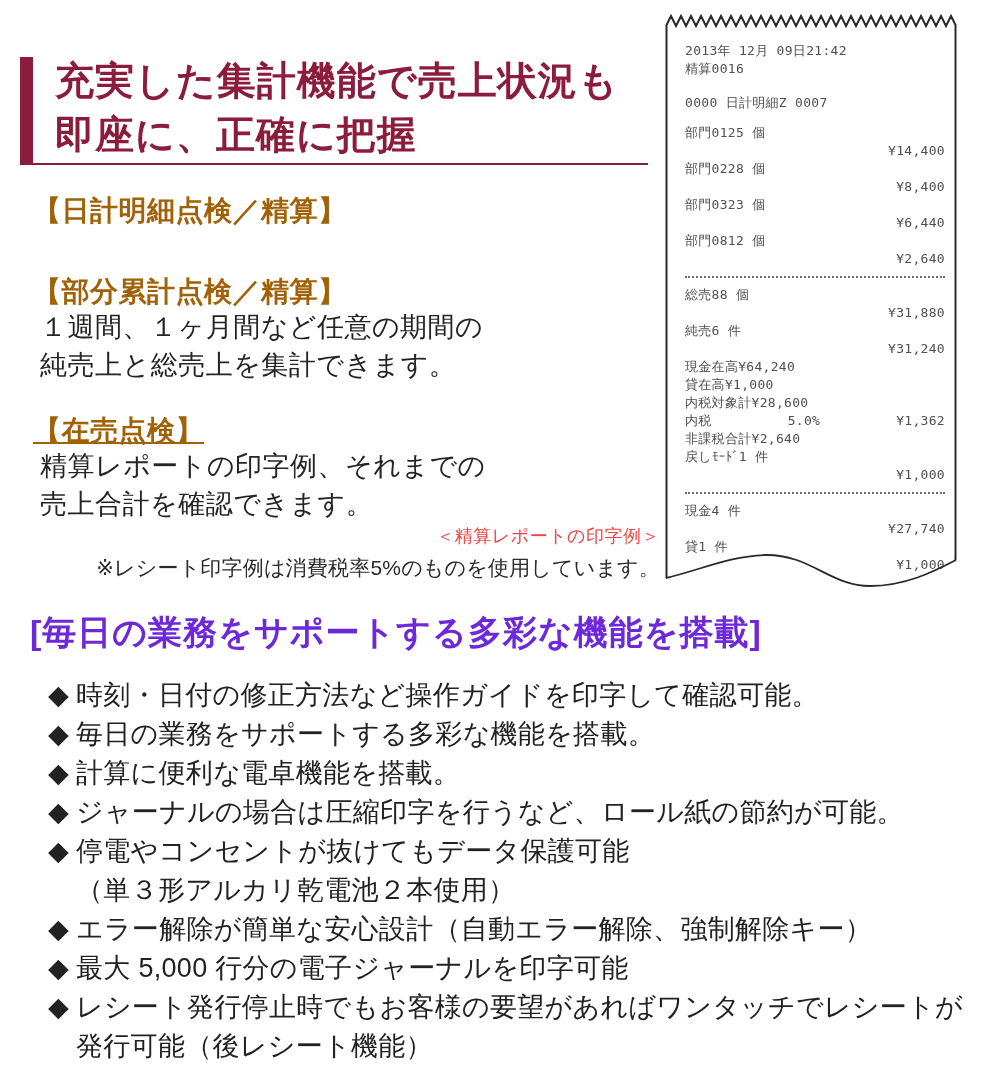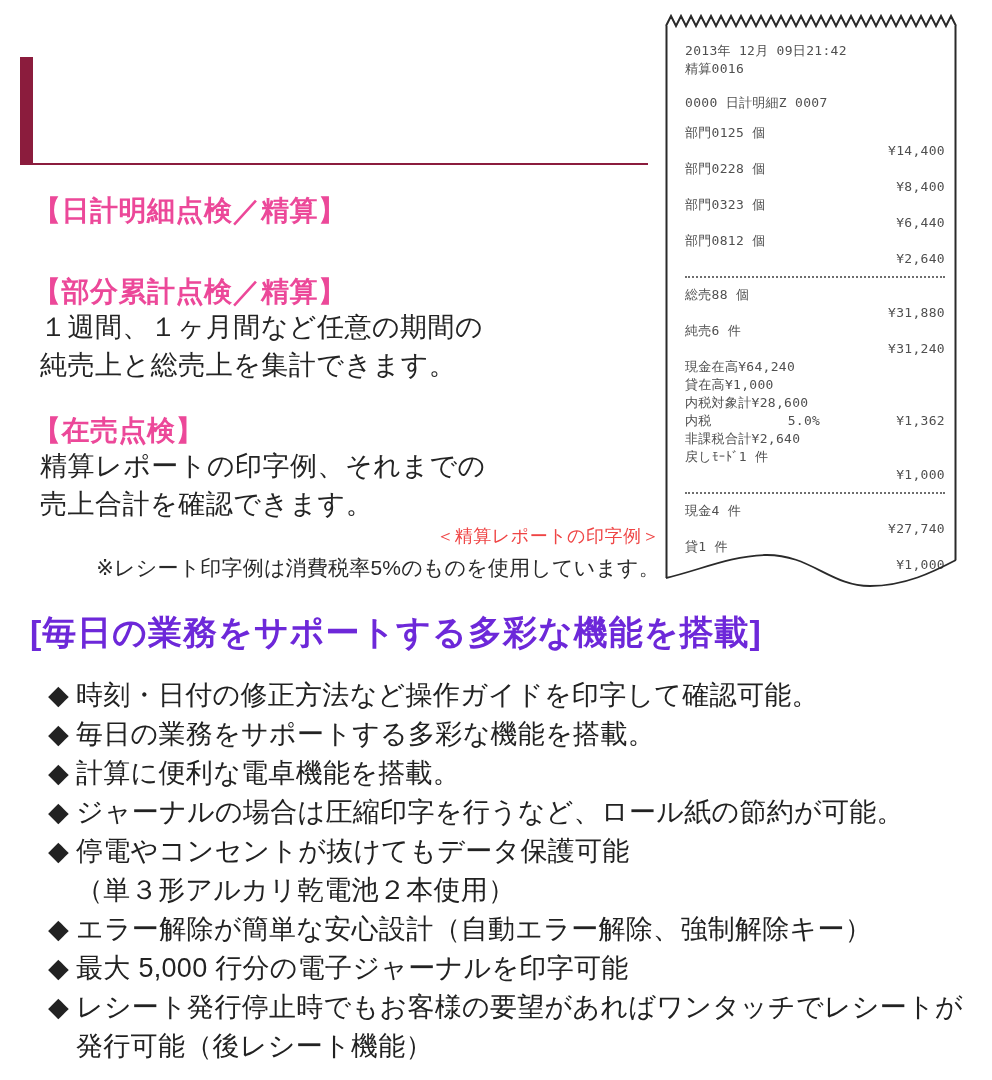--- a/index.html
+++ b/index.html
@@ -9,26 +9,26 @@
   }
   
   .accent-bar{position:absolute;left:20px;top:57px;width:13px;height:108px;background:#8B1C3D;}
   .hero-title{
     position:absolute;left:55px;top:54px;width:600px;
     font-size:39px;font-weight:700;line-height:54px;color:#8B1C3D;letter-spacing:1px;
   }
   .hero-rule{position:absolute;left:20px;top:163px;width:628px;height:2px;background:#8B1C3D;}
   
   .sec-heading{
-    position:absolute;left:33px;font-size:28px;font-weight:700;color:#ec4899;letter-spacing:0.5px;
+    position:absolute;left:33px;font-size:28px;font-weight:700;color:#a16207;letter-spacing:0.5px;
   }
   .sec-body{
     position:absolute;left:40px;font-size:27px;line-height:38px;color:#242424;letter-spacing:0.5px;
   }
-  .sh1{top:192px;} .sh2{top:273px;} .sb2{top:308px;} .sh3{top:412px;} .sb3{top:447px;}
+  .sh1{top:192px;} .sh2{top:273px;} .sb2{top:308px;} .sh3{top:412px;text-decoration:underline;} .sb3{top:447px;}
   
   .caption-block{position:absolute;left:0;top:524px;width:660px;text-align:right;}
   .receipt-caption{font-size:18px;color:#ef4444;letter-spacing:0.5px;}
   .tax-note{font-size:21px;color:#2a2a2a;margin-top:6px;letter-spacing:0.2px;}
   
   .features-heading{
     position:absolute;left:30px;top:610px;font-size:34px;font-weight:700;color:#6d28d9;letter-spacing:1px;
   }
   .features-list{position:absolute;left:48px;top:676px;width:930px;}
   .feature-item{display:flex;font-size:27px;line-height:39px;color:#222;letter-spacing:0.3px;}
@@ -48,20 +48,24 @@
   .mt16{margin-top:16px;} .mt12{margin-top:12px;}
   .rsep{height:18px;display:flex;align-items:center;}
   .rsep i{display:block;width:100%;border-top:2px dotted #6e6e6e;}
 </style>
 </head>
 <body>
 
 <div class="page">
 
   <div class="accent-bar"></div>
+  <div class="hero-title">
+    <div>充実した集計機能で売上状況も</div>
+    <div>即座に、正確に把握</div>
+  </div>
   <div class="hero-rule"></div>
 
   <div class="sec-heading sh1">【日計明細点検／精算】</div>
 
   <div class="sec-heading sh2">【部分累計点検／精算】</div>
   <div class="sec-body sb2">
     <div>１週間、１ヶ月間など任意の期間の</div>
     <div>純売上と総売上を集計できます。</div>
   </div>
 

